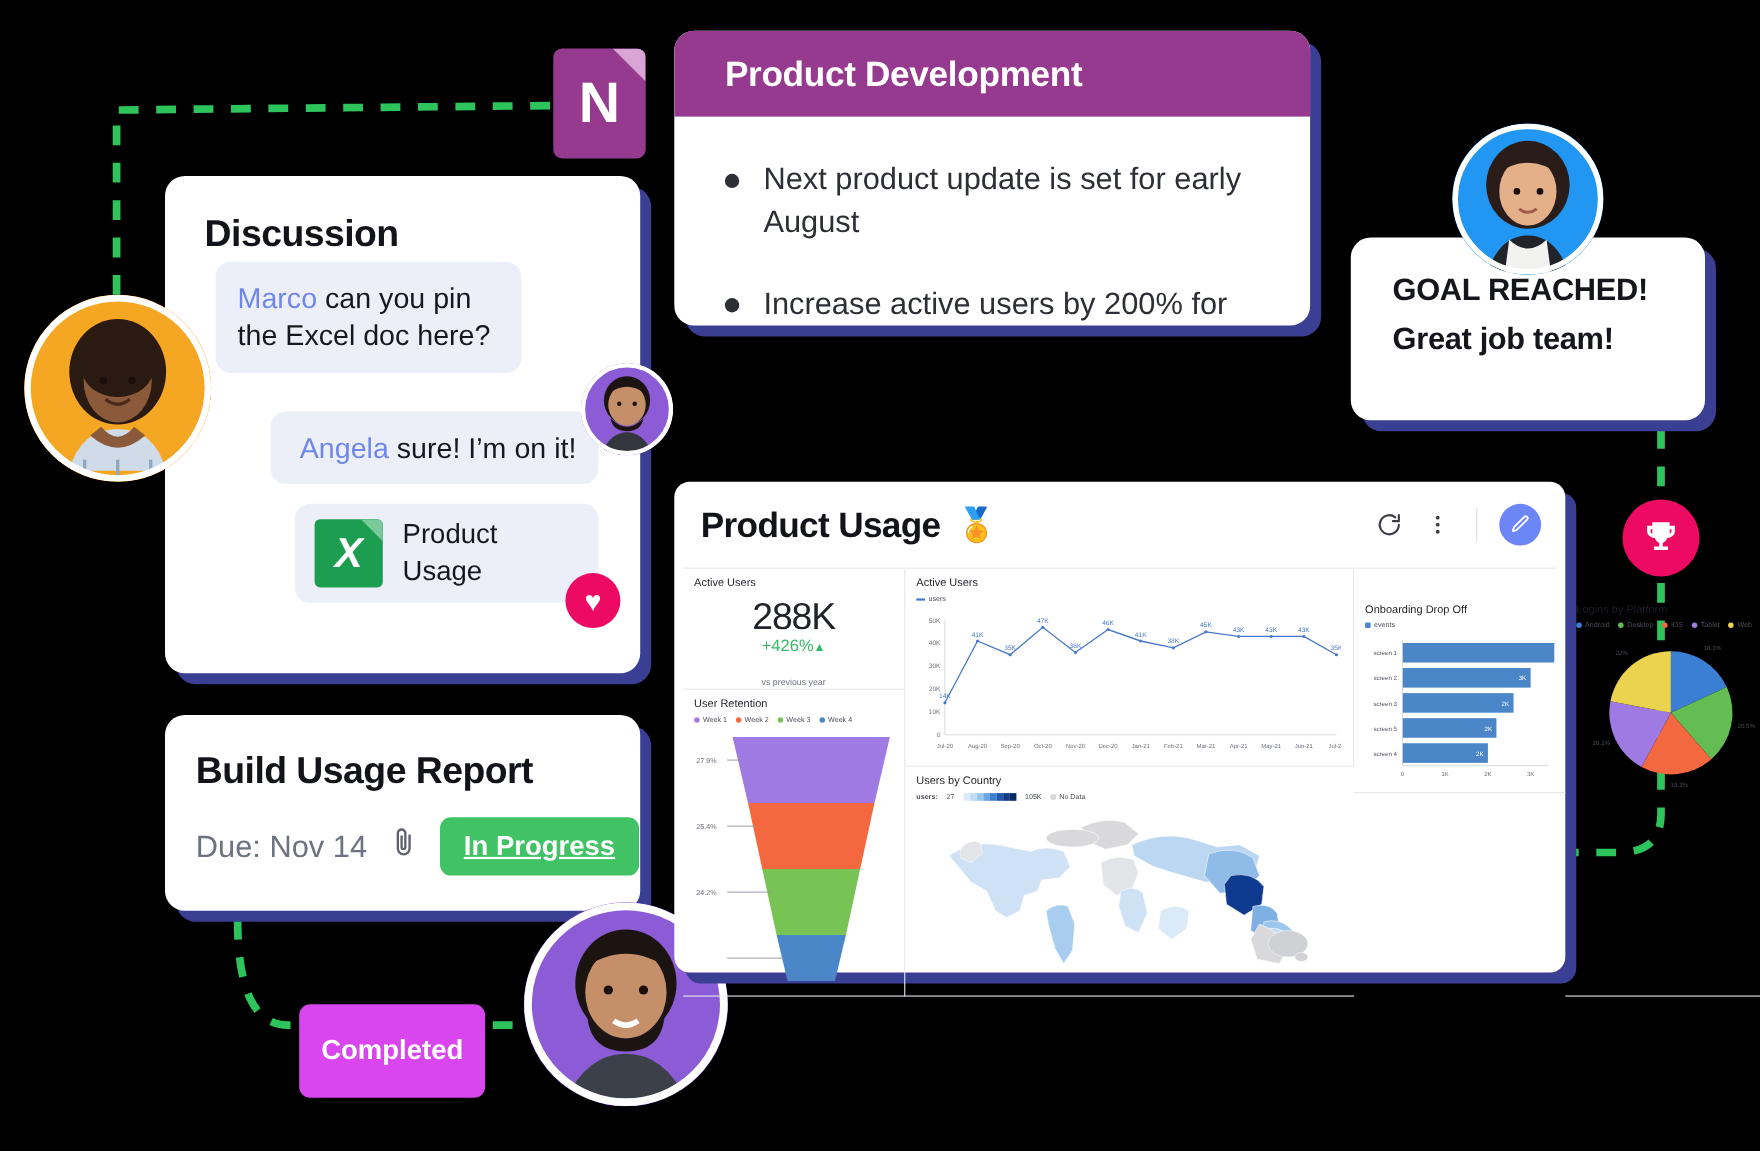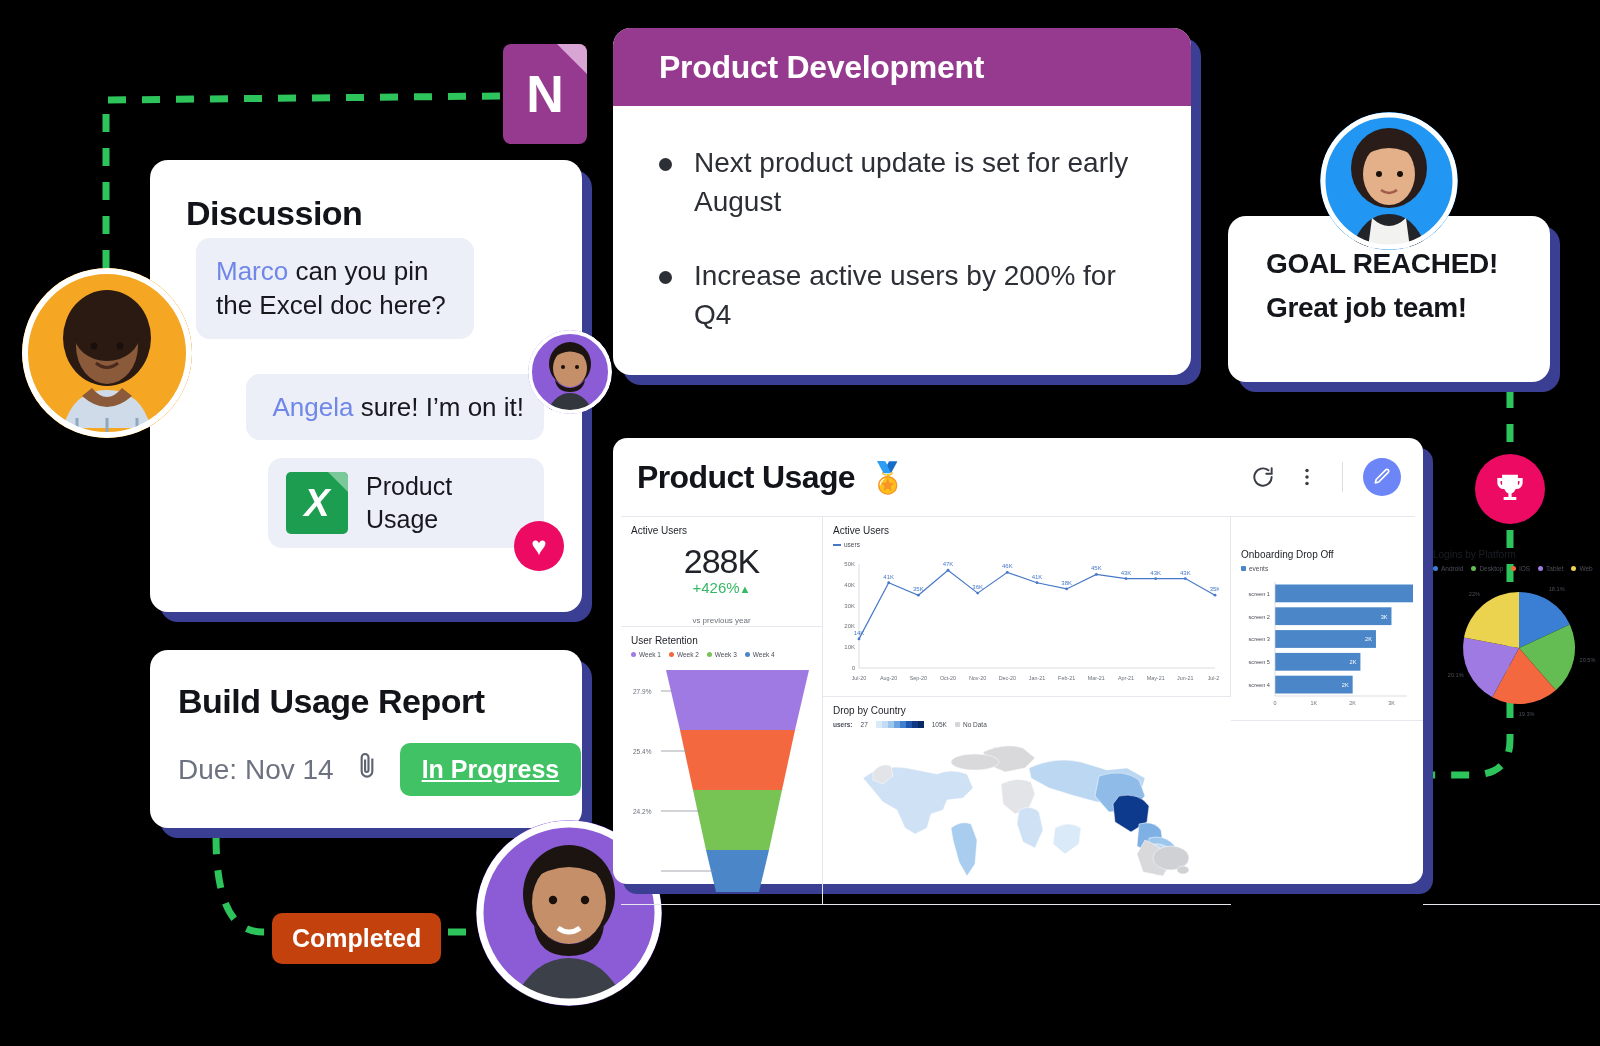--- a/index.html
+++ b/index.html
@@ -80,21 +80,21 @@
   .xls-label { font-size: 25px; color: #16181d; }
 
   .heart-badge {
     position: absolute; left: 514px; top: 521px;
     width: 50px; height: 50px; border-radius: 50%;
     background: #ec0a63; display: flex; align-items: center; justify-content: center;
     color: #fff; font-size: 26px;
   }
 
   
-  #proddev { left: 613px; top: 28px; width: 578px; height: 347px; overflow: hidden; }
+  #proddev { left: 613px; top: 28px; width: 578px; height: 268px; overflow: hidden; }
   .pd-header {
     background: #963a8f; height: 78px;
     display: flex; align-items: center; padding-left: 46px;
     color: #fff; font-size: 32px; font-weight: bold; letter-spacing: -0.3px;
   }
   .pd-list { padding: 38px 46px 0 46px; }
   .pd-item { display: flex; gap: 22px; margin-bottom: 36px; }
   .pd-dot { width: 13px; height: 13px; border-radius: 50%; background: #2d2f36; margin-top: 14px; flex: none; }
   .pd-text { font-size: 28px; color: #2d2f36; line-height: 1.38; }
 
@@ -118,22 +118,22 @@
   .build-due { font-size: 28px; color: #6d7280; }
   .clip-icon { font-size: 30px; color: #5f6370; }
   .pill-green {
     background: #41c365; color: #fff; font-size: 25px; font-weight: bold;
     border-radius: 10px; padding: 12px 22px; text-decoration: underline;
   }
 
   
   #completed {
     position: absolute; left: 272px; top: 913px;
-    background: #c2410c; color: #fff; font-size: 25px; font-weight: bold;
-    border-radius: 10px; padding: 11px 20px;
+    background: #d946ef; color: #fff; font-size: 25px; font-weight: bold;
+    border-radius: 10px; padding: 28px 20px;
   }
 
   
   #trophy {
     position: absolute; left: 1475px; top: 454px;
     width: 70px; height: 70px; border-radius: 50%;
     background: #ec0a63; display: flex; align-items: center; justify-content: center;
   }
 
   
@@ -447,21 +447,21 @@
               <text x="204" y="128" text-anchor="middle" font-size="5.4" fill="#6b7079">Jan-21</text>
               <text x="233.66666666666669" y="128" text-anchor="middle" font-size="5.4" fill="#6b7079">Feb-21</text>
               <text x="263.3333333333333" y="128" text-anchor="middle" font-size="5.4" fill="#6b7079">Mar-21</text>
               <text x="293" y="128" text-anchor="middle" font-size="5.4" fill="#6b7079">Apr-21</text>
               <text x="322.6666666666667" y="128" text-anchor="middle" font-size="5.4" fill="#6b7079">May-21</text>
               <text x="352.3333333333333" y="128" text-anchor="middle" font-size="5.4" fill="#6b7079">Jun-21</text>
               <text x="382" y="128" text-anchor="middle" font-size="5.4" fill="#6b7079">Jul-21</text>
             </svg>
         </div>
         <div class="panel grow">
-          <div class="ptitle">Drop by Country</div>
+          <div class="ptitle">Users by Country</div>
           <div class="legend">
             <b>users:</b>
             <span>27</span>
             <span style="display:inline-flex">
               <i style="width:6px;height:7px;background:#dbeaf8"></i>
                 <i style="width:6px;height:7px;background:#c3dcf3"></i>
                 <i style="width:6px;height:7px;background:#9cc6ec"></i>
                 <i style="width:6px;height:7px;background:#6ba4e0"></i>
                 <i style="width:6px;height:7px;background:#3f7fd0"></i>
                 <i style="width:6px;height:7px;background:#1f57ad"></i>

